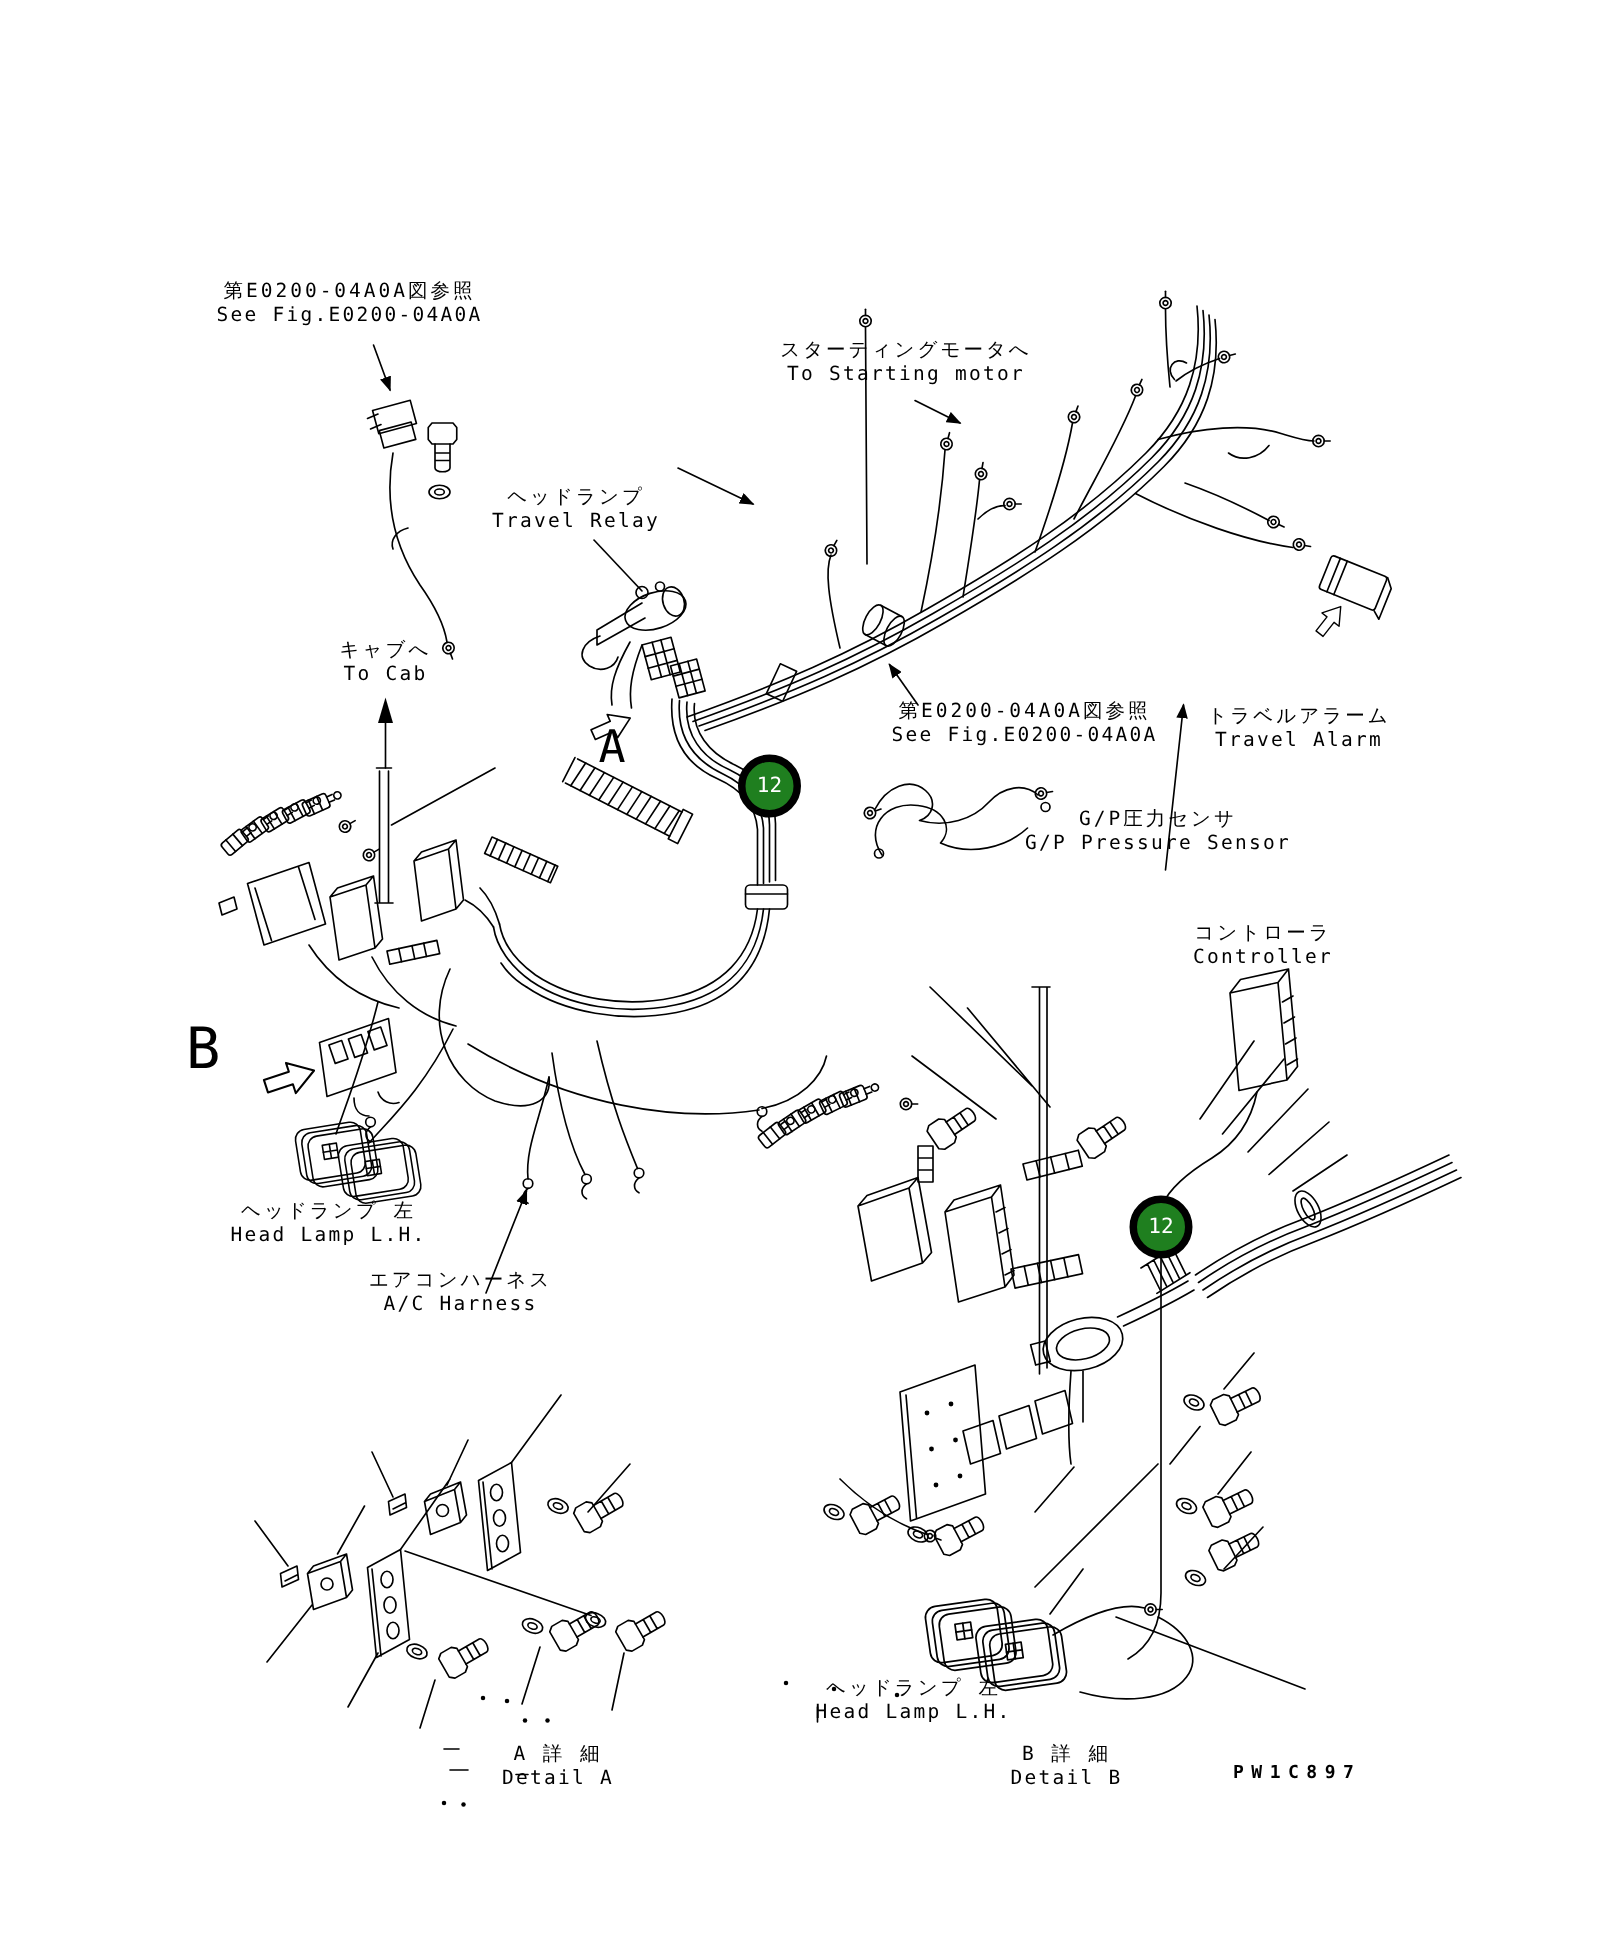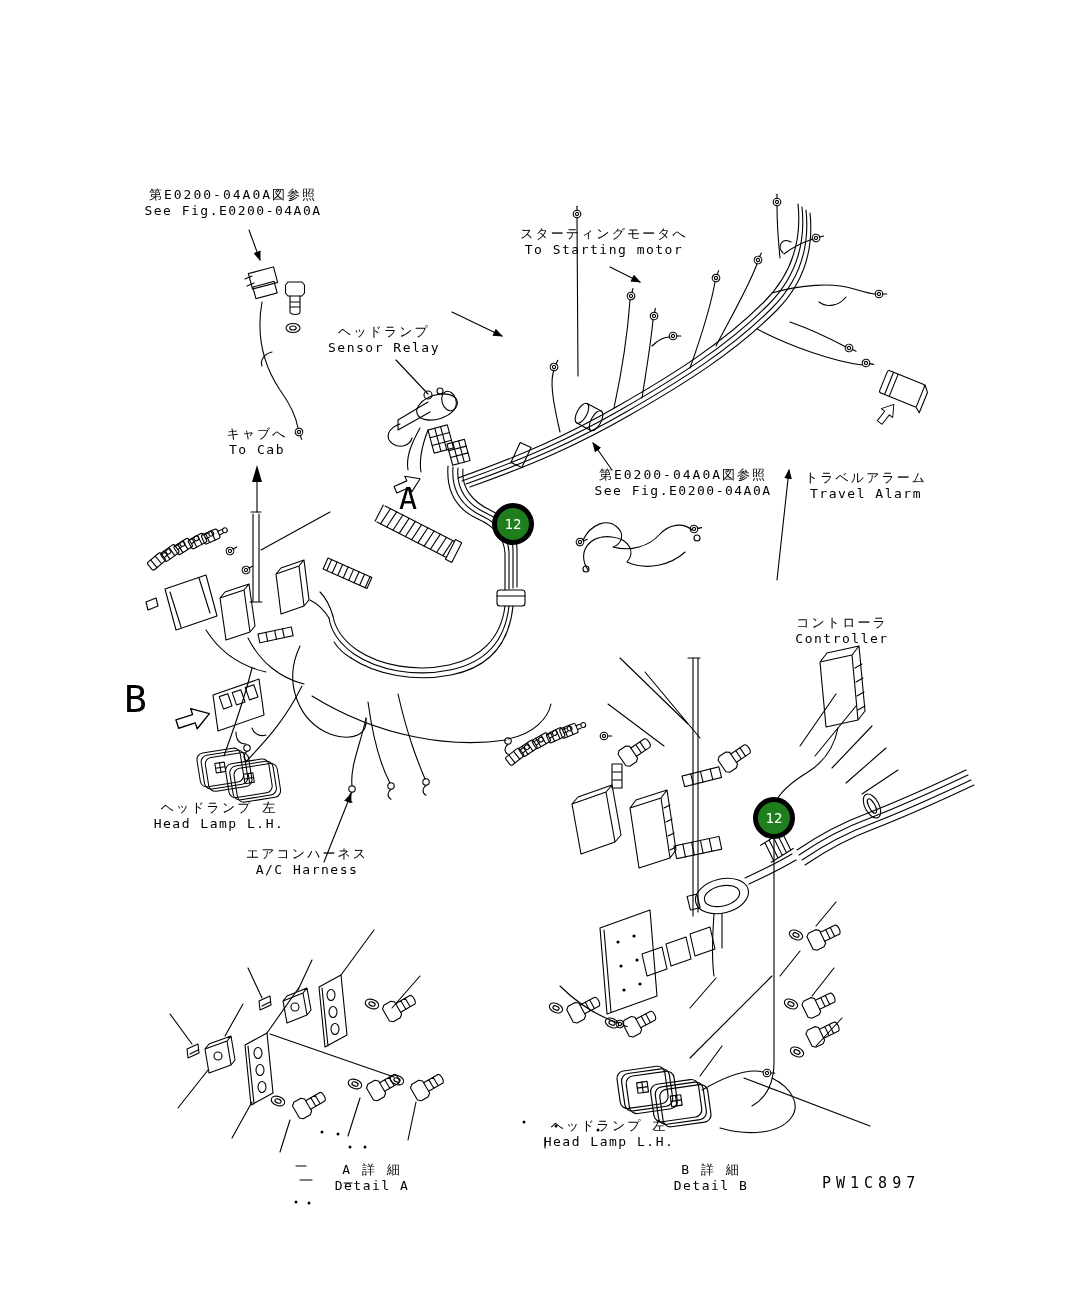--- a/index.html
+++ b/index.html
@@ -10,21 +10,21 @@
   #art .fill{fill:#000;stroke:none;}
   #art .dot{fill:#000;stroke:none;}
   #art .hatch{fill:url(#hp);stroke:#000;stroke-width:1.2;}
   #art .ldr{marker-end:url(#ah);}
   .lbl{position:absolute;transform:translateX(-50%);text-align:center;font-size:13px;
        line-height:16px;letter-spacing:1.5px;white-space:nowrap;}
   .lbl .jp{letter-spacing:2px;}
   .callout{position:absolute;width:32px;height:32px;border:5px solid #fca5a5;border-radius:50%;
            display:flex;align-items:center;justify-content:center;font-size:14px;text-align:right;}
   .bigletter{position:absolute;font-size:30px;line-height:30px;}
-  .code{position:absolute;font-size:15px;letter-spacing:5px;white-space:nowrap;}
+  .code{position:absolute;font-size:12px;letter-spacing:5px;white-space:nowrap;font-weight:bold;}
 </style>
 </head>
 <body>
 
 <div id="page">
 
 <svg id="art" width="1070" height="1302" viewBox="0 0 1070 1302">
   <defs>
     <marker id="ah" markerWidth="9" markerHeight="7" refX="8" refY="3.5" orient="auto">
       <path class="fill" d="M0,0 L9,3.5 L0,7 Z"></path>
@@ -367,38 +367,42 @@
         <circle class="dot" cx="309" cy="1157" r="1.5"></circle>
   </g>
 </svg>
 
   <div class="lbl" style="left:233px;top:141px">
     <div class="jp">第E0200-04A0A図参照</div>
     <div>See Fig.E0200-04A0A</div>
   </div>
   <div class="lbl" style="left:384px;top:278px">
     <div class="jp">ヘッドランプ</div>
-    <div>Sensor Relay</div>
+    <div>Travel Relay</div>
   </div>
   <div class="lbl" style="left:604px;top:180px">
     <div class="jp">スターティングモータへ</div>
     <div>To Starting motor</div>
   </div>
   <div class="lbl" style="left:257px;top:380px">
     <div class="jp">キャブへ</div>
     <div>To Cab</div>
   </div>
   <div class="lbl" style="left:683px;top:421px">
     <div class="jp">第E0200-04A0A図参照</div>
     <div>See Fig.E0200-04A0A</div>
   </div>
   <div class="lbl" style="left:866px;top:424px">
     <div class="jp">トラベルアラーム</div>
     <div>Travel Alarm</div>
   </div>
+  <div class="lbl" style="left:772px;top:493px">
+    <div class="jp">G/P圧力センサ</div>
+    <div>G/P Pressure Sensor</div>
+  </div>
   <div class="lbl" style="left:842px;top:569px">
     <div class="jp">コントローラ</div>
     <div>Controller</div>
   </div>
   <div class="lbl" style="left:219px;top:754px">
     <div class="jp">ヘッドランプ 左</div>
     <div>Head Lamp L.H.</div>
   </div>
   <div class="lbl" style="left:307px;top:800px">
     <div class="jp">エアコンハーネス</div>

